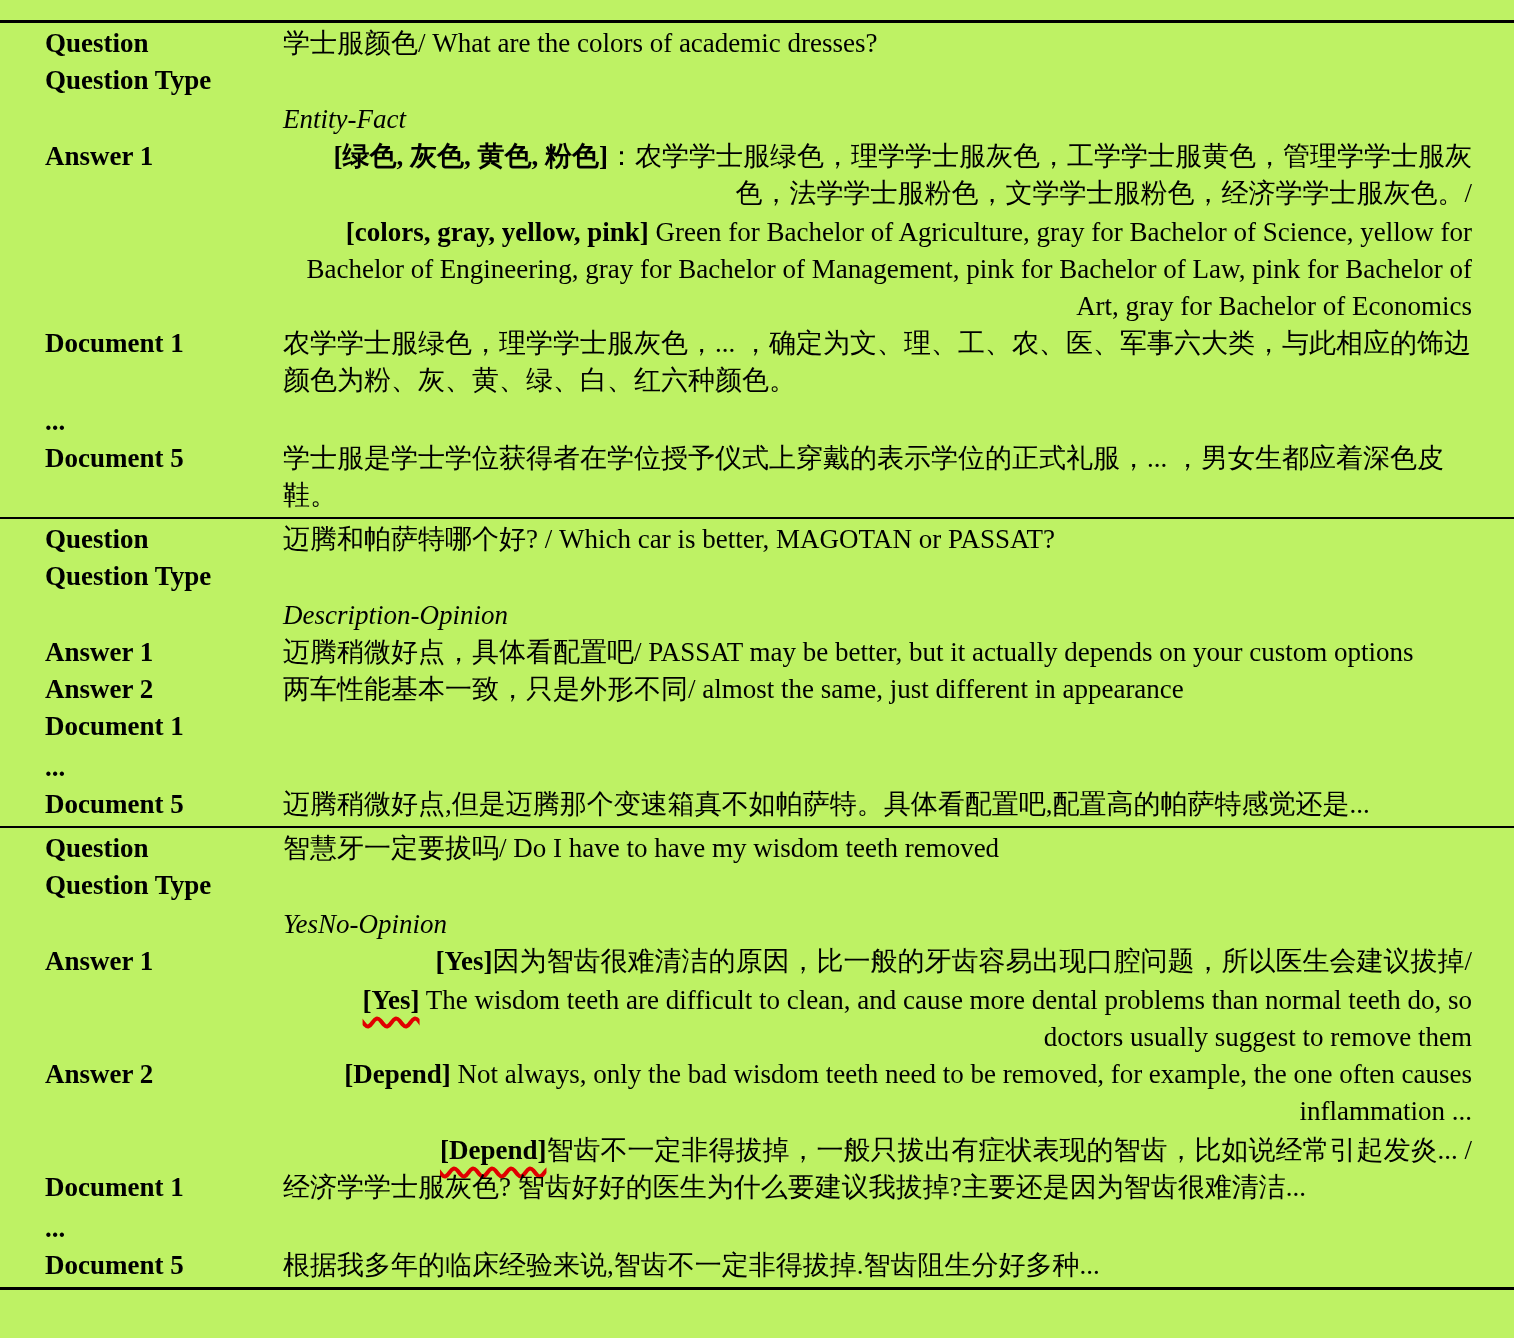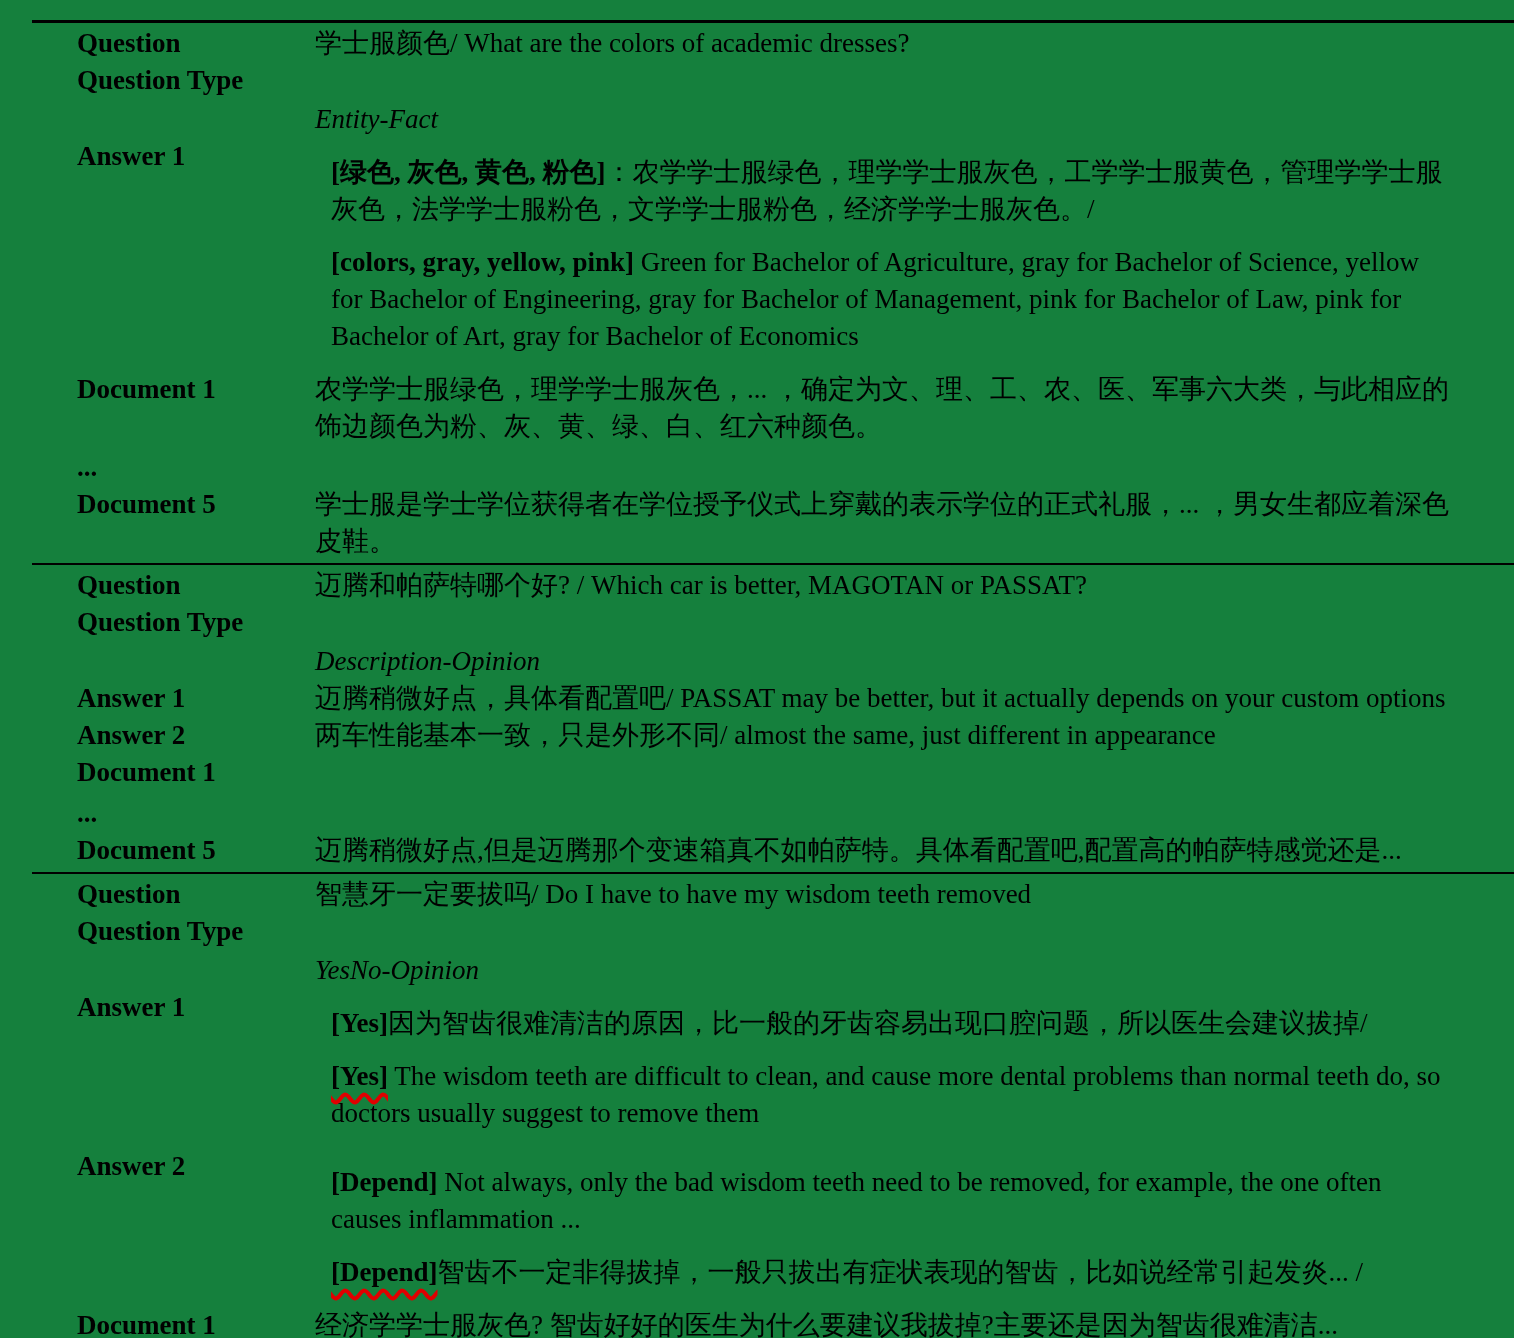--- a/index.html
+++ b/index.html
@@ -3,28 +3,27 @@
 <meta charset="utf-8">
 <style>
   html, body {
     margin: 0;
     padding: 0;
     background: #ffffff;
   }
   .page {
     width: 1514px;
     height: 1338px;
-    background: #15803d;
+    background: #bef264;
     box-sizing: border-box;
     overflow: hidden;
     font-family: "Liberation Serif", "DejaVu Serif", serif;
     font-size: 27px;
     line-height: 37px;
     color: #000000;
-    padding-left: 32px;
   }
   .qa-table {
     margin-top: 20px;
     border-top: 3px solid #000000;
     border-bottom: 3px solid #000000;
   }
   .section {
     padding: 2px 0 3px 0;
     border-bottom: 2px solid #000000;
   }
@@ -41,21 +40,22 @@
     box-sizing: border-box;
     padding-left: 45px;
     font-weight: bold;
   }
   .cell-content {
     flex: 1;
     box-sizing: border-box;
     padding-right: 42px;
   }
   .cell-content p {
-    margin: 16px;
+    margin: 0;
+    text-align: right;
   }
   .cell-content p + p {
     margin-top: 2px;
   }
   .qtype {
     font-style: italic;
     margin-top: 39px;
   }
   b {
     font-weight: bold;

